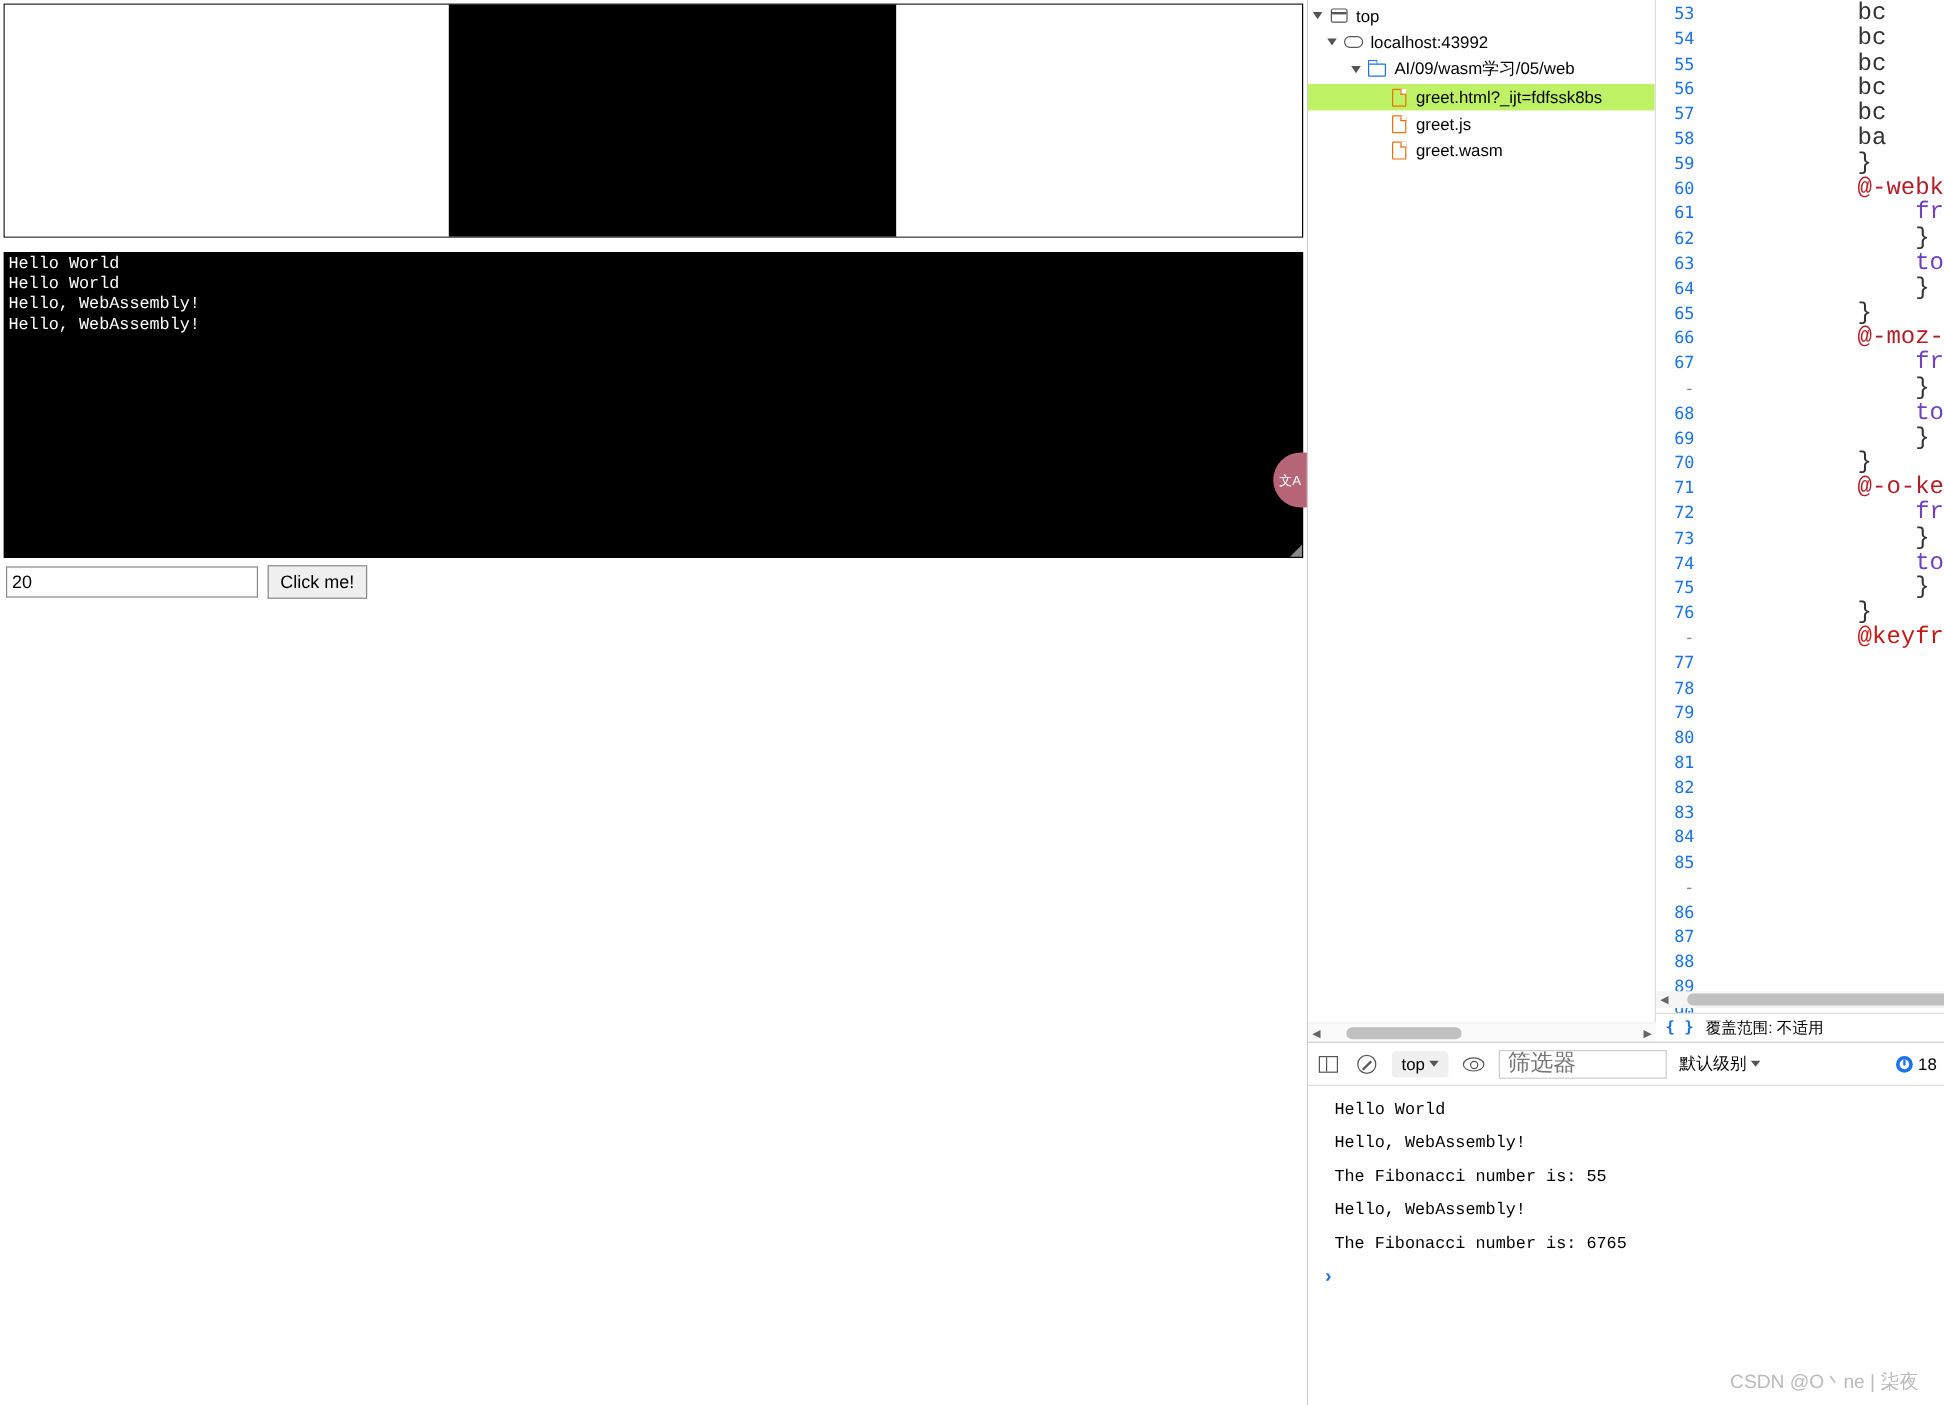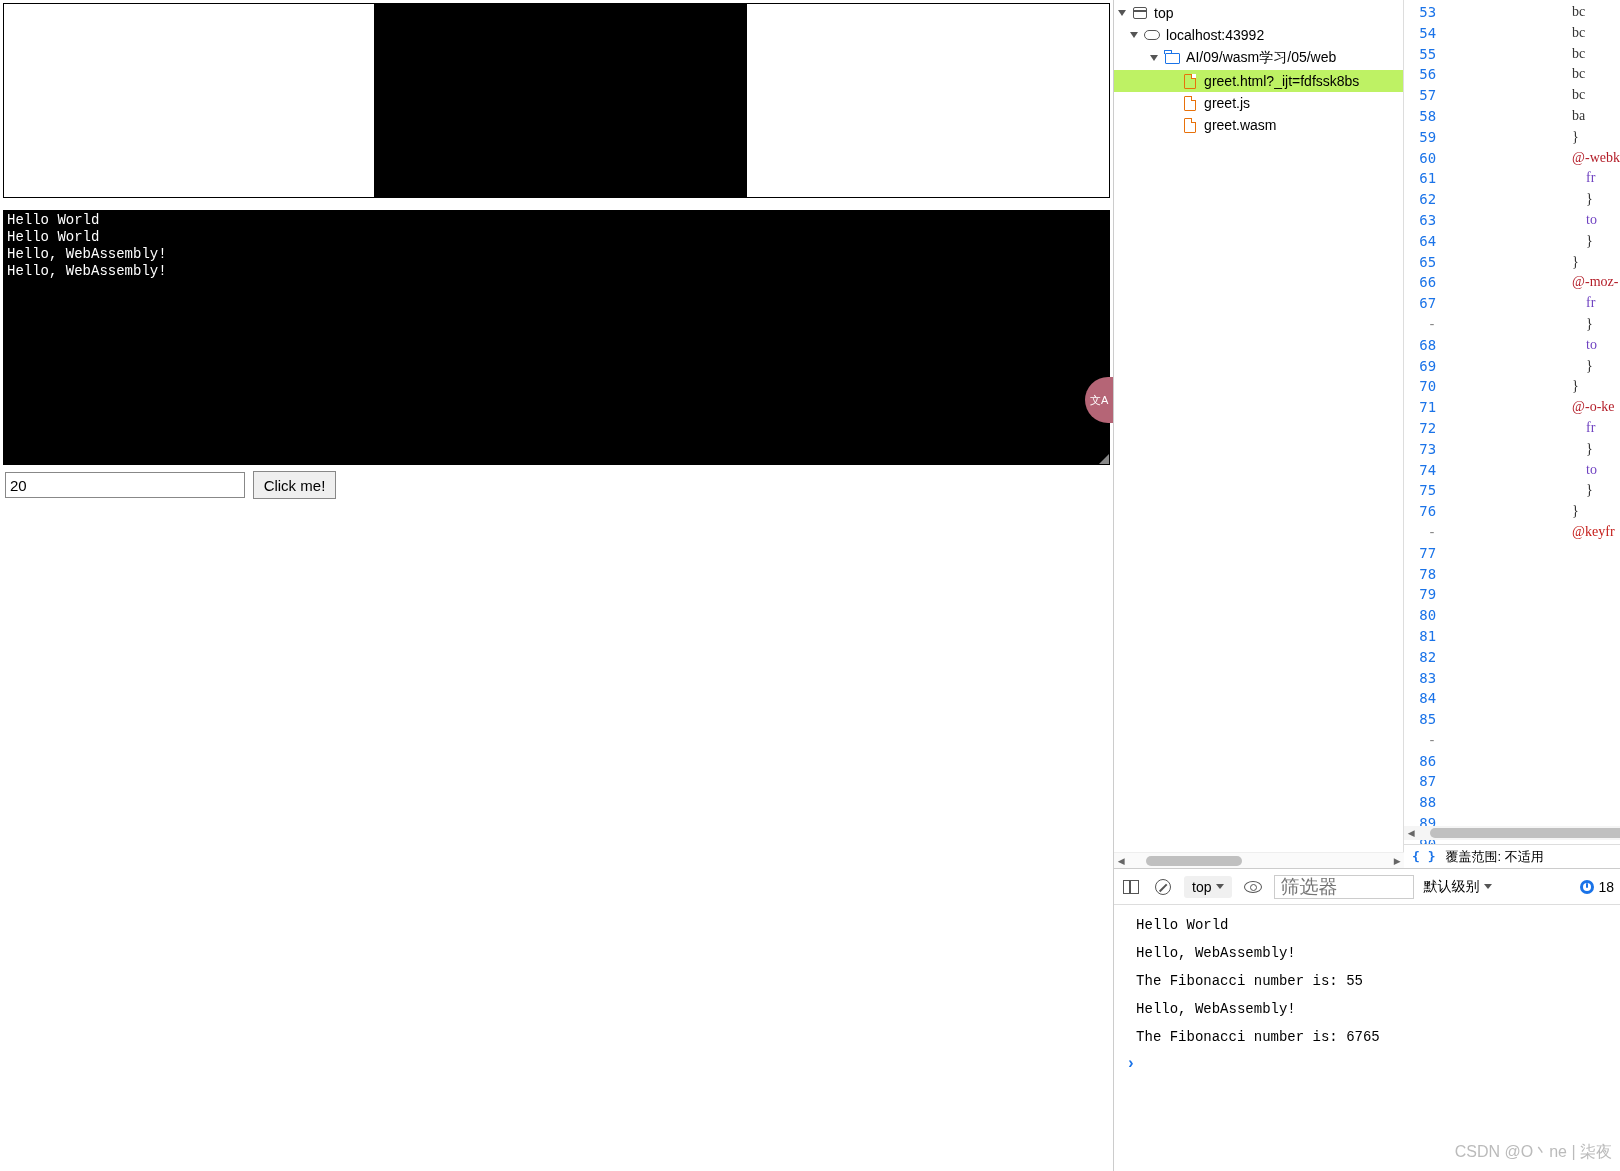--- a/index.html
+++ b/index.html
@@ -15,21 +15,21 @@
     .canvas-white-left { width: 370px; background: #fff; }
     .canvas-black { width: 373px; background: #000; }
     .canvas-white-right { flex: 1; background: #fff; }
     
     .dark-output { background: #000; color: #fff; font-family: 'Courier New', monospace; font-size: 14px; height: 255px; padding: 2px 4px; margin-top: 12px; line-height: 17px; position: relative; }
     .dark-output-line { white-space: pre; }
     .resize-handle { position: absolute; bottom: 0; right: 0; width: 14px; height: 14px; }
     .resize-handle::after { content: ''; position: absolute; bottom: 1px; right: 1px; width: 0; height: 0; border-left: 10px solid transparent; border-bottom: 10px solid #888; }
     
     .input-row { margin-top: 6px; padding: 0 2px; }
-    .num-input { width: 240px; height: 26px; border: 1px solid #888; padding: 2px 4px; font-size: 15px; font-family: Arial; }
+    .num-input { width: 210px; height: 26px; border: 1px solid #888; padding: 2px 4px; font-size: 15px; font-family: Arial; }
     .click-btn { height: 28px; padding: 3px 10px; border: 1px solid #888; background: #efefef; font-size: 15px; margin-left: 4px; cursor: pointer; font-family: Arial; }
     
     .translate-badge { position: absolute; right: 0; top: 377px; width: 28px; height: 46px; background: #b56576; border-radius: 23px 0 0 23px; display: flex; align-items: center; justify-content: center; color: #fff; font-size: 11px; }
     
     
     .right-panel { flex: 1; display: flex; flex-direction: column; border-left: 1px solid #ccc; }
     
     
     .sources-area { display: flex; height: 868px; }
     .file-tree { width: 290px; border-right: 1px solid #ddd; padding: 2px 0; overflow: hidden; }
@@ -45,21 +45,21 @@
     .icon-cloud { width: 16px; height: 10px; border: 1.5px solid #555; border-radius: 50px; position: relative; }
     .icon-folder { width: 15px; height: 11px; border: 1.5px solid #1a73e8; border-radius: 1px; position: relative; background: #fff; }
     .icon-folder::before { content: ''; position: absolute; top: -4px; left: -1.5px; width: 6px; height: 3px; border: 1.5px solid #1a73e8; border-bottom: none; border-radius: 1px 1px 0 0; }
     .icon-file { width: 12px; height: 15px; border: 1.5px solid #e8710a; border-radius: 1px; position: relative; }
     .icon-file::before { content: ''; position: absolute; top: -1px; right: -1px; width: 4px; height: 4px; background: #fff; border-left: 1.5px solid #e8710a; border-bottom: 1.5px solid #e8710a; }
     
     
     .code-editor { flex: 1; display: flex; overflow: hidden; position: relative; }
     .line-numbers { width: 38px; text-align: right; padding-right: 6px; font-family: Consolas, monospace; font-size: 14px; color: #1a73e8; line-height: 20.8px; padding-top: 2px; }
     .line-numbers .dash { color: #888; }
-    .code-content { flex: 1; font-family: Liberation Serif, serif; font-size: 14px; line-height: 20.8px; padding-top: 2px; padding-left: 130px; overflow: hidden; }
+    .code-content { flex: 1; font-family: Liberation Mono, monospace; font-size: 20px; line-height: 20.8px; padding-top: 2px; padding-left: 130px; overflow: hidden; }
     .code-line { white-space: pre; }
     .kw-webkit { color: #b31d28; }
     .kw-moz { color: #b31d28; }
     .kw-keyframes { color: #c41a16; }
     .kw-fr { color: #6f42c1; }
     .kw-to { color: #6f42c1; }
     .brace { color: #333; }
     .txt-bc { color: #333; }
     
     .editor-footer { height: 24px; border-top: 1px solid #ddd; display: flex; align-items: center; padding: 0 8px; gap: 10px; font-size: 13px; position: relative; }
@@ -94,21 +94,21 @@
     .issues-badge { display: flex; align-items: center; gap: 4px; margin-left: auto; font-size: 14px; }
     .issue-dot { width: 14px; height: 14px; background: #1a73e8; border-radius: 50%; position: relative; }
     .issue-dot::after { content: ''; position: absolute; inset: 3px; background: #fff; border-radius: 50%; }
     .issue-dot::before { content: ''; position: absolute; top: 3px; left: 6px; width: 2px; height: 5px; background: #1a73e8; z-index: 1; border-radius: 1px; }
     
     .console-output { flex: 1; font-family: 'Courier New', monospace; font-size: 14px; padding: 6px 0; }
     .console-msg { padding: 6px 22px; }
     .console-prompt { padding: 4px 12px; color: #1a73e8; }
     .console-prompt::before { content: '›'; font-size: 16px; font-weight: bold; }
     
-    .watermark { position: absolute; bottom: 8px; right: 8px; color: #bbb; font-size: 16px; font-family: sans-serif; }
+    .watermark { position: absolute; bottom: 8px; right: 21px; color: #bbb; font-size: 16px; font-family: sans-serif; }
   </style>
 </head>
 <body>
 
 <div class="main-container">
 
   <div class="left-panel">
     <div class="browser-content">
       <div class="canvas-strip">
         <div class="canvas-white-left"></div>

